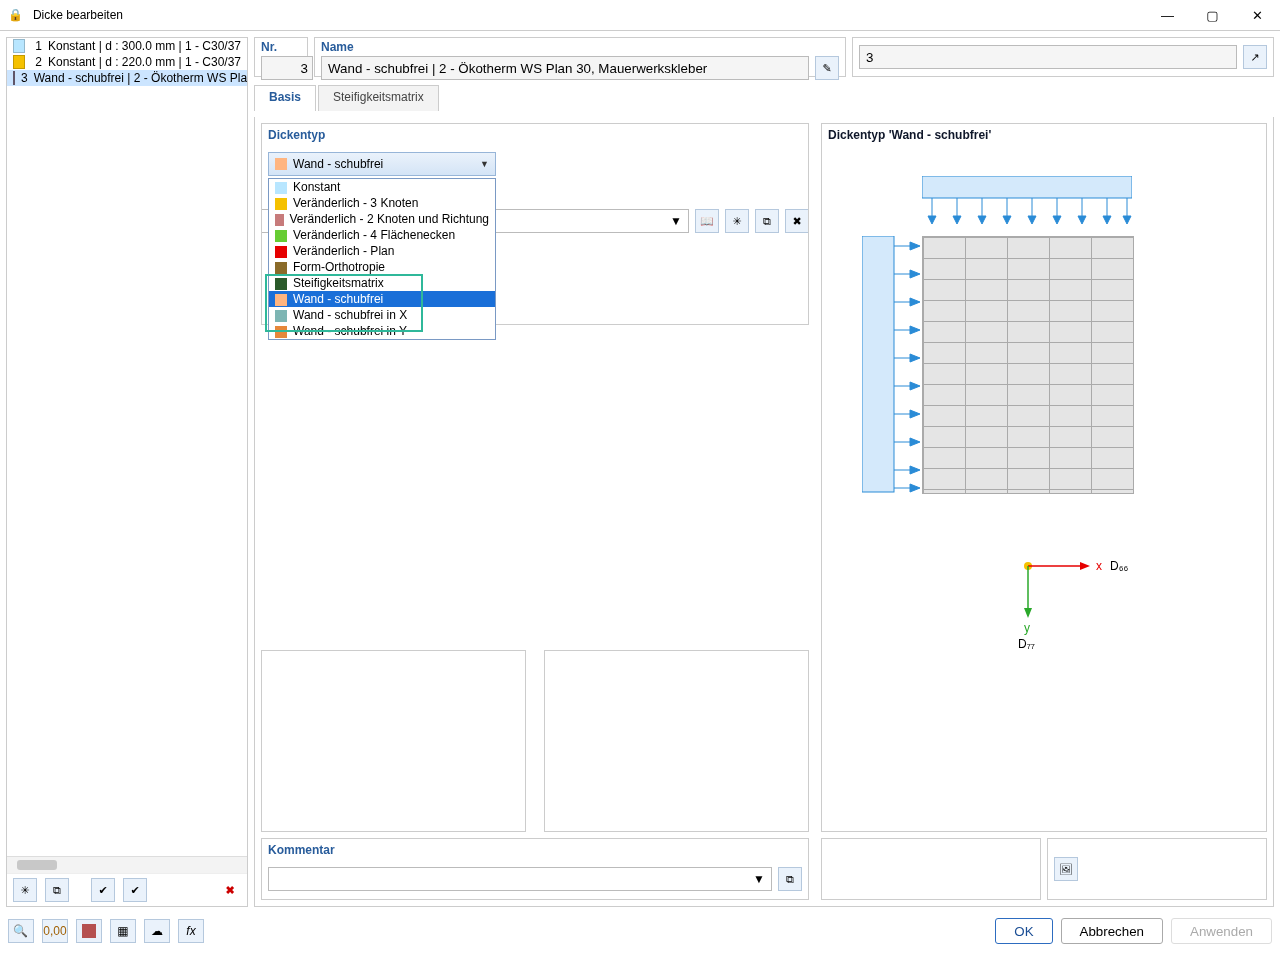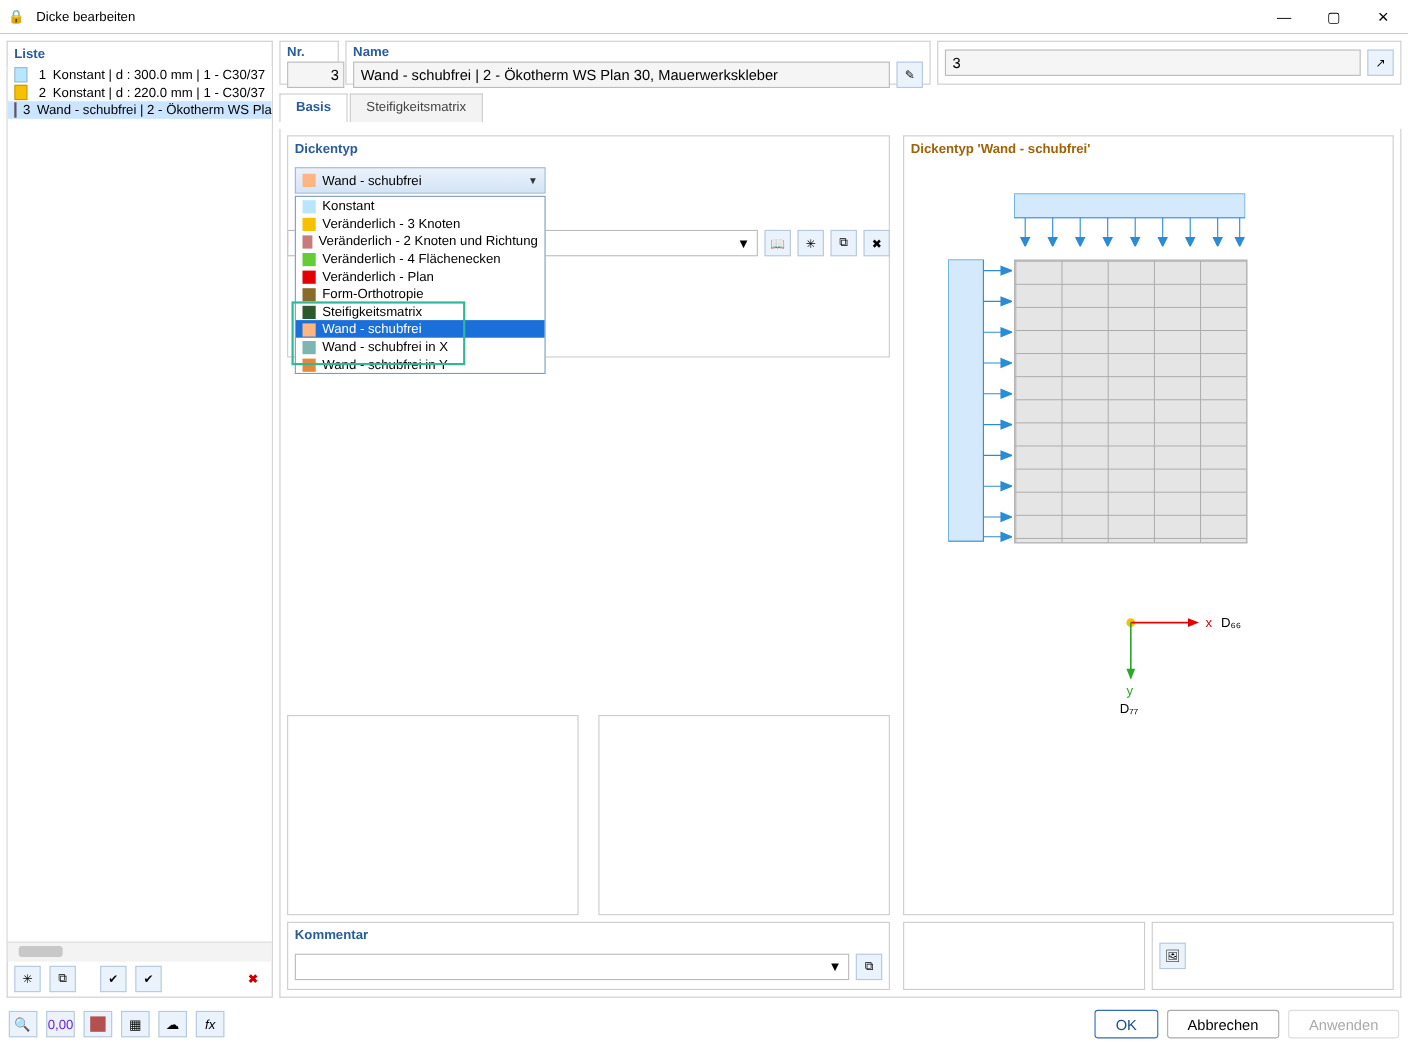--- a/index.html
+++ b/index.html
@@ -48,21 +48,21 @@
 .dd-item{display:flex;align-items:flex-end;gap:6px;padding:1px 6px;white-space:nowrap}
 .dd-item.hl{background:#1a6fd8;color:#fff}
 .hl-box{position:absolute;left:3px;top:150px;width:154px;height:54px;border:2px solid #2fb89a;z-index:11;pointer-events:none}
 .mat-area{display:flex;align-items:center;padding:0 6px 6px 6px;gap:6px}
 .mat-combo{flex:1;height:22px;border:1px solid #bbb;display:flex;align-items:center;justify-content:space-between;padding:0 6px}
 .comment-group{margin:6px;height:60px}
 .comment-bd{display:flex;gap:6px;padding:6px}
 .comment-input{flex:1;height:22px;border:1px solid #bbb}
 .right-col{flex:1;display:flex;flex-direction:column}
 .preview{flex:1;border:1px solid #ccc;margin:6px;display:flex;flex-direction:column}
-.preview .phd{color:#a16207;font-weight:600;padding:4px 6px}
+.preview .phd{color:#0f172a;font-weight:600;padding:4px 6px}
 .preview-canvas{flex:1;position:relative;overflow:hidden}
 .load-top{position:absolute;left:100px;top:30px}
 .load-top svg{display:block}
 .load-left{position:absolute;left:40px;top:90px}
 .wall{position:absolute;left:100px;top:90px;width:210px;height:256px;background:#e5e5e5;border:1px solid #aaa;background-image:linear-gradient(#aaa 1px,transparent 1px),linear-gradient(90deg,#aaa 1px,transparent 1px);background-size:42px 21px}
 .axes{position:absolute;left:196px;top:410px}
 .bottom-boxes{display:flex;gap:6px;padding:0 6px 6px 6px}
 .bottom-boxes .b{flex:1;height:60px;border:1px solid #ccc}
 .footer{height:44px;display:flex;align-items:center;padding:0 8px;gap:8px}
 .footer .spacer{flex:1}
@@ -81,21 +81,20 @@
   <div class="btns">
     <button>―</button>
     <button>▢</button>
     <button>✕</button>
   </div>
 </div>
 
 <div class="main">
 
   <div class="panel left">
-    <div class="sec-h">Liste</div>
     <div class="list-body" id="list-body">
         <div class="list-item">
           <span class="swatch" style="background:#b8e6ff"></span>
           <span class="num">1</span>
           <span>Konstant | d : 300.0 mm | 1 - C30/37</span>
         </div>
         <div class="list-item">
           <span class="swatch" style="background:#f5c100"></span>
           <span class="num">2</span>
           <span>Konstant | d : 220.0 mm | 1 - C30/37</span>
@@ -317,21 +316,21 @@
             <div class="tbtn">🖼</div>
           </div>
         </div>
       </div>
     </div>
   </div>
 </div>
 
 <div class="footer">
   <div class="fticon">🔍</div>
-  <div class="fticon" style="color:#6d28d9">0,00</div>
+  <div class="fticon" style="color:#a16207">0,00</div>
   <div class="fticon">
       <span style="width:14px;height:14px;background:#b55050;display:inline-block"></span>
     </div>
   <div class="fticon">▦</div>
   <div class="fticon">☁</div>
   <div class="fticon">
       <i>fx</i>
     </div>
   <div class="spacer"></div>
   <button class="ok">OK</button>

